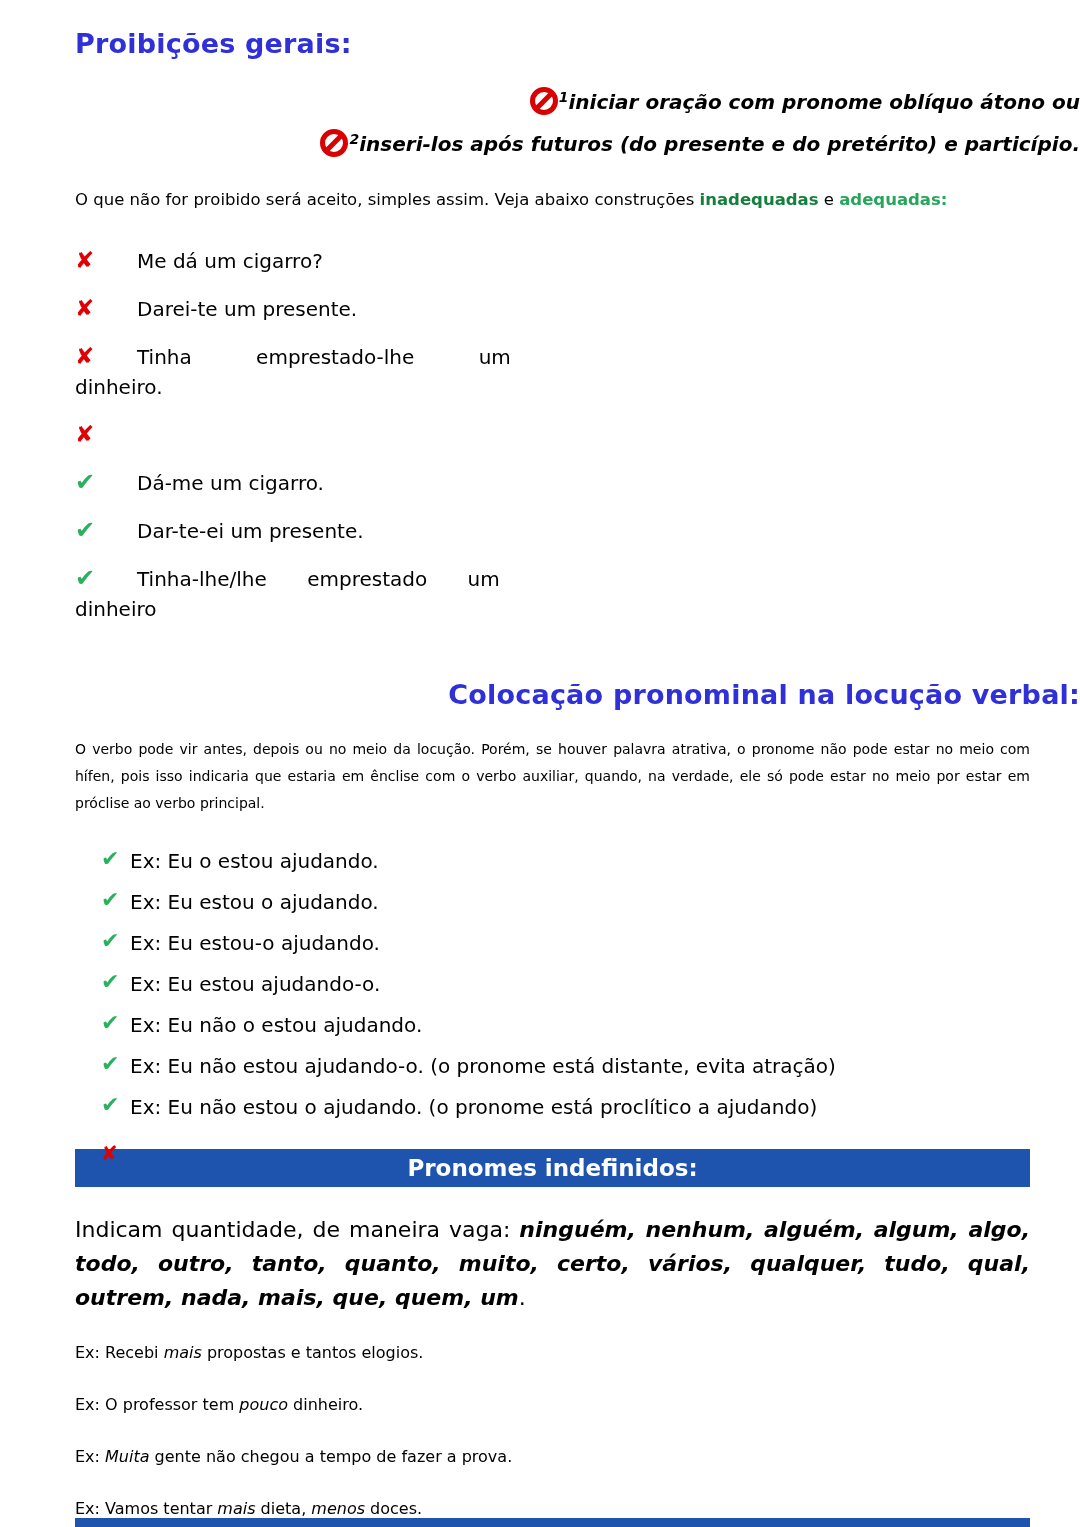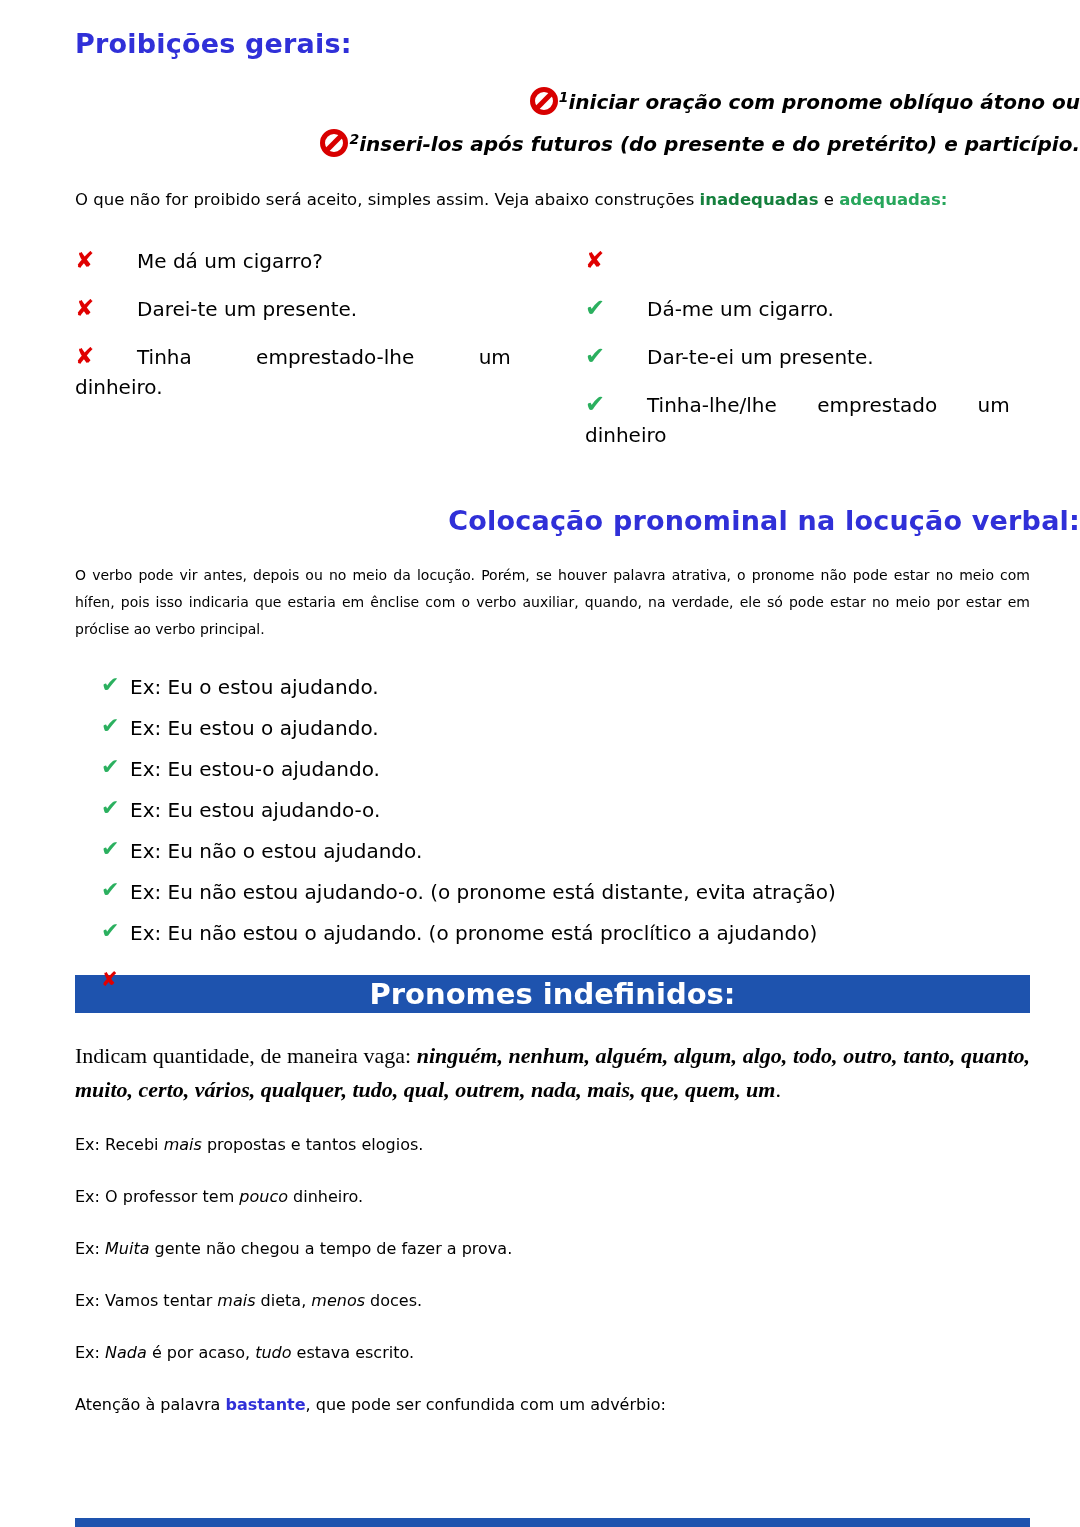--- a/index.html
+++ b/index.html
@@ -19,21 +19,21 @@
   .no-icon::before { content:""; position:absolute; left:50%; top:50%; width:21px; height:5px;
                      background:#d80000; transform:translate(-50%,-50%) rotate(-45deg); }
   .proh-num { font-size:14px; vertical-align:7px; }
 
   
   .intro { margin:26px 50px 0 75px; font-size:16.5px; line-height:22px; }
   .red-bold { color:#15803d; font-weight:bold;text-align:center; }
   .green-bold { color:#27a65b; font-weight:bold; }
 
   
-  .columns { margin:34px 50px 0 75px; display:flex; justify-content:space-between; }
+  .columns { margin:34px 50px 0 75px; display:flex; justify-content:space-between;flex-direction:column; }
   .col-left { width:455px; }
   .col-right { width:445px; }
   .ex-row { font-size:20px; line-height:30px; margin-bottom:17px; }
   .x-mark { display:inline-block; width:62px; color:#e00000; font-weight:bold; font-size:23px; font-style:normal; }
   .check-mark { display:inline-block; width:62px; color:#2bb05f; font-size:24px; }
   .spread-wide { word-spacing:58px; }
   .spread-med { word-spacing:34px; }
 
   
   .body-par { margin:26px 50px 0 75px; font-size:14px; line-height:27px; text-align:justify; }
@@ -41,24 +41,24 @@
   
   .vlist { margin:30px 0 0 103px; }
   .vitem { position:relative; padding-left:27px; width:860px; font-size:20px; line-height:28px; margin-bottom:13px; }
   .vitem .check-mark, .vitem .x-mark { position:absolute; left:-2px; top:-2px; width:auto; }
   .vitem .check-mark { font-size:22px; }
   .vitem .x-mark { font-size:20px; }
   .vitem-bad { margin-top:20px; }
 
   
   .banner { margin:28px 50px 0 75px; height:38px; background:#1e53ae; color:#ffffff;
-            font-size:29px; font-weight:bold; text-align:center; line-height:38px; }
+            font-size:23px; font-weight:bold; text-align:center; line-height:38px; }
 
   
-  .indef { margin:26px 50px 0 75px; font-size:22px; line-height:34px; text-align:justify;font-family:Liberation Serif, serif; }
+  .indef { margin:26px 50px 0 75px; font-size:22px; line-height:34px; text-align:justify; }
   .bi { font-weight:bold; font-style:italic; }
 
   
   .exline { margin:24px 50px 0 75px; font-size:16px; line-height:28px; }
   .it { font-style:italic; }
   .blue-bold { color:#3030d8; font-weight:bold; }
 
   
   .bottom-strip { position:absolute; left:75px; bottom:0; width:955px; height:9px; background:#1e53ae; }
 </style>

